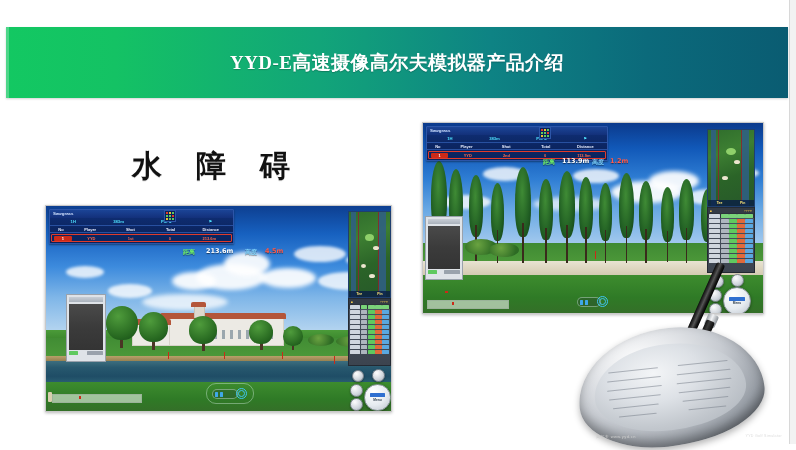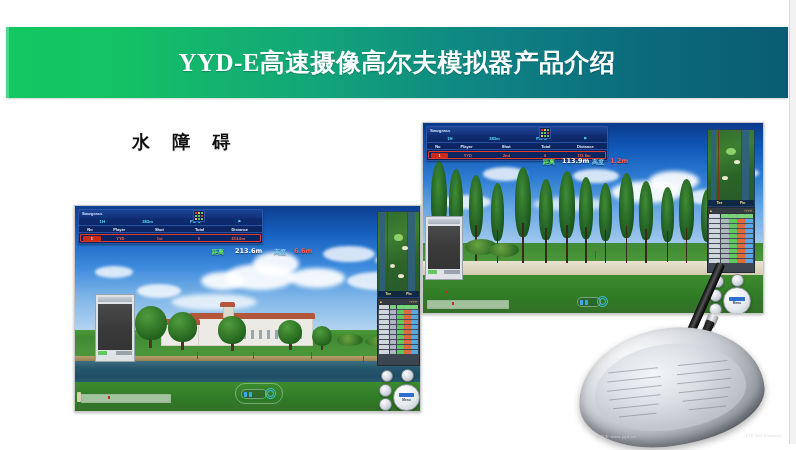--- a/index.html
+++ b/index.html
@@ -18,39 +18,39 @@
   .edge-bottom{position:absolute;left:0;bottom:0;width:796px;height:6px;background:#ffffff;}
 
   
   .title-band{
     position:absolute;left:6px;top:27px;width:782px;height:71px;
     background:linear-gradient(90deg,#13c862 0%,#14c264 14%,#12a579 40%,#0e8384 62%,#0b6a7b 82%,#0a5c72 100%);
     box-shadow:0 1px 2px rgba(0,0,0,.18);
   }
   .title-band-inner{position:absolute;inset:0;display:flex;align-items:center;justify-content:center;}
   .title-text{
-    color:#ffffff;font-size:25px;font-weight:700;letter-spacing:.4px;
+    color:#ffffff;font-size:19px;font-weight:700;letter-spacing:.4px;
     font-family:"Liberation Serif","DejaVu Serif",serif;
     text-shadow:0 1px 1px rgba(0,0,0,.22);white-space:nowrap;
   }
   .band-shade-l{position:absolute;left:0;top:0;width:3px;height:71px;background:rgba(255,255,255,.25);}
 
   
   .cn-label{
     position:absolute;color:#111111;font-weight:700;
     font-family:"DejaVu Sans","Liberation Sans",sans-serif;
     letter-spacing:8px;white-space:nowrap;
     text-shadow:0 1px 0 rgba(0,0,0,.12);
   }
-  #label-water{left:132px;top:130px;font-size:18px;}
+  #label-water{left:132px;top:146px;font-size:30px;font-family:Liberation Mono, monospace;}
   #label-bunker{left:458px;top:332px;font-size:26px;}
 
   
   .sim{position:absolute;overflow:hidden;border:1px solid #c9c9c9;box-shadow:0 1px 3px rgba(0,0,0,.28);}
-  #sim-water{left:45px;top:205px;width:345px;height:205px;margin-left:29px;}
+  #sim-water{left:45px;top:205px;width:345px;height:205px;}
   #sim-bunker{left:422px;top:122px;width:340px;height:190px;}
 
   .sky{position:absolute;left:0;top:0;width:100%;height:62%;
        background:linear-gradient(180deg,#0d3f91 0%,#1761c0 22%,#3d8bdd 48%,#7fb6e8 72%,#b7d6f0 100%);}
   #sim-bunker .sky{background:linear-gradient(180deg,#0b3a8c 0%,#1158b8 20%,#2f7ed4 45%,#6aa9e4 70%,#a9cdef 100%);height:66%;}
 
   
   .cloud{position:absolute;background:#ffffff;border-radius:50%;filter:blur(2.2px);opacity:.92;}
   .cloud.s{filter:blur(1.6px);opacity:.8;}
 
@@ -283,21 +283,21 @@
         <i style="background:#5fc95f;"></i>
         <i style="background:#e03b2a;"></i>
       <i style="background:#f0c030;"></i>
         <i style="background:#5fc95f;"></i>
         <i style="background:#5fc95f;"></i>
     </div>
 
     <div class="readout ro-lbl" style="left:137px;top:42px;">距离</div>
     <div class="readout ro-val" style="left:160px;top:41px;">213.6m</div>
     <div class="readout ro-lbl2" style="left:199px;top:42px;">高度</div>
-    <div class="readout ro-val2" style="left:219px;top:41px;">6.6m</div>
+    <div class="readout ro-val2" style="left:219px;top:41px;">4.5m</div>
 
     <div class="minimap" style="left:302px;top:5px;width:41px;height:85px;">
       <div class="mm-river" style="left:2px;top:0;width:5px;height:85px;"></div>
       <div class="mm-river" style="left:30px;top:0;width:7px;height:85px;"></div>
       <div class="mm-path" style="left:9px;top:0;width:1.2px;height:85px;"></div>
       <div class="mm-path" style="left:29px;top:0;width:1.2px;height:85px;"></div>
       <div class="mm-green" style="left:16px;top:22px;width:9px;height:7px;"></div>
       <div class="mm-sand" style="left:24px;top:34px;width:6px;height:4px;"></div>
       <div class="mm-sand" style="left:12px;top:52px;width:5px;height:4px;"></div>
       <div class="mm-sand" style="left:20px;top:62px;width:6px;height:4px;"></div>

